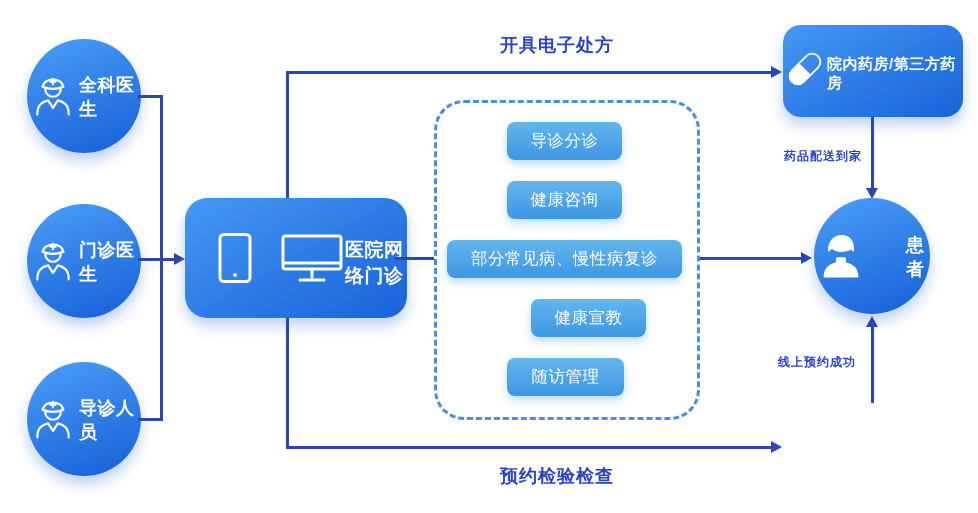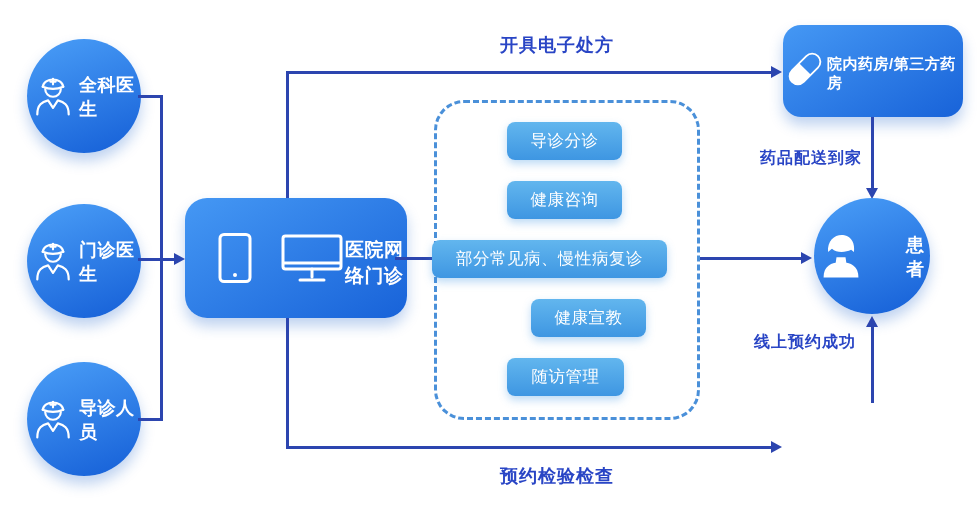--- a/index.html
+++ b/index.html
@@ -48,21 +48,21 @@
     border-left:11px solid var(--line);}
   .arrow-down{position:absolute;width:0;height:0;
     border-left:6.5px solid transparent;border-right:6.5px solid transparent;
     border-top:11px solid var(--line);}
   .arrow-up{position:absolute;width:0;height:0;
     border-left:6.5px solid transparent;border-right:6.5px solid transparent;
     border-bottom:11px solid var(--line);}
 
   .edge-label{position:absolute;color:var(--label);font-weight:bold;font-size:18px;
     letter-spacing:1px;white-space:nowrap;}
-  .edge-label.small{font-size:16px;}
+  .edge-label.small{font-size:12px;}
   .center-200{width:200px;text-align:center;}
 </style>
 </head>
 <body>
 
 <div id="canvas">
 
   <div class="circle-node" style="left:27px;top:39px;">
     <span>
       <svg width="52" height="52" viewBox="0 0 48 48" fill="none" stroke="#fff" stroke-width="2" stroke-linecap="round" stroke-linejoin="round">
@@ -138,21 +138,21 @@
   <div class="arrow-right" style="left:801px;top:252px;"></div>
 
   <div class="v-line" style="left:286px;top:318px;height:131px;"></div>
   <div class="h-line" style="left:286px;top:446px;width:486px;"></div>
   <div class="arrow-right" style="left:771px;top:441px;"></div>
   <div class="edge-label center-200" style="left:457px;top:464px;">预约检验检查</div>
 
   <div class="dashed-box"></div>
   <div class="svc-btn" style="left:507px;top:122px;width:115px;">导诊分诊</div>
   <div class="svc-btn" style="left:507px;top:181px;width:115px;">健康咨询</div>
-  <div class="svc-btn" style="left:432px;top:240px;width:235px;">部分常见病、慢性病复诊</div>
+  <div class="svc-btn" style="left:447px;top:240px;width:235px;">部分常见病、慢性病复诊</div>
   <div class="svc-btn" style="left:531px;top:299px;width:115px;">健康宣教</div>
   <div class="svc-btn" style="left:507px;top:358px;width:117px;">随访管理</div>
 
   <div class="rect-node side-box" style="left:783px;top:25px;">
     <span>
       <svg width="44" height="44" viewBox="0 0 48 48">
         <g transform="rotate(45 24 24)">
           <rect x="15" y="4" width="18" height="40" rx="9" fill="none" stroke="#fff" stroke-width="2"></rect>
           <path d="M15 24 h18 v11 a9 9 0 0 1 -18 0 Z" fill="#fff"></path>
         </g>
@@ -171,16 +171,16 @@
         <path d="M12.5 20.5 C11.5 9 20 4 27 5.5 C33.5 7 36.5 12.5 35.5 20.5 L33 18.5 C28 21 20 21.5 16 17.5 C14.8 18.3 13.3 19.6 12.5 20.5 Z"></path>
         <path d="M20 25 h8 l.8 5.5 h-9.6 Z"></path>
         <path d="M8.5 43 C8.5 33 15 29.5 24 29.5 C33 29.5 39.5 33 39.5 43 Z"></path>
       </svg>
     </span>
     <span class="lbl">患者</span>
   </div>
 
   <div class="arrow-up" style="left:866px;top:316px;"></div>
   <div class="v-line" style="left:871px;top:326px;height:77px;"></div>
-  <div class="edge-label small" style="right:122px;top:332px;">线上预约成功</div>
+  <div class="edge-label small" style="right:122px;top:354px;">线上预约成功</div>
 
 
 </div>
 
 </body></html>

